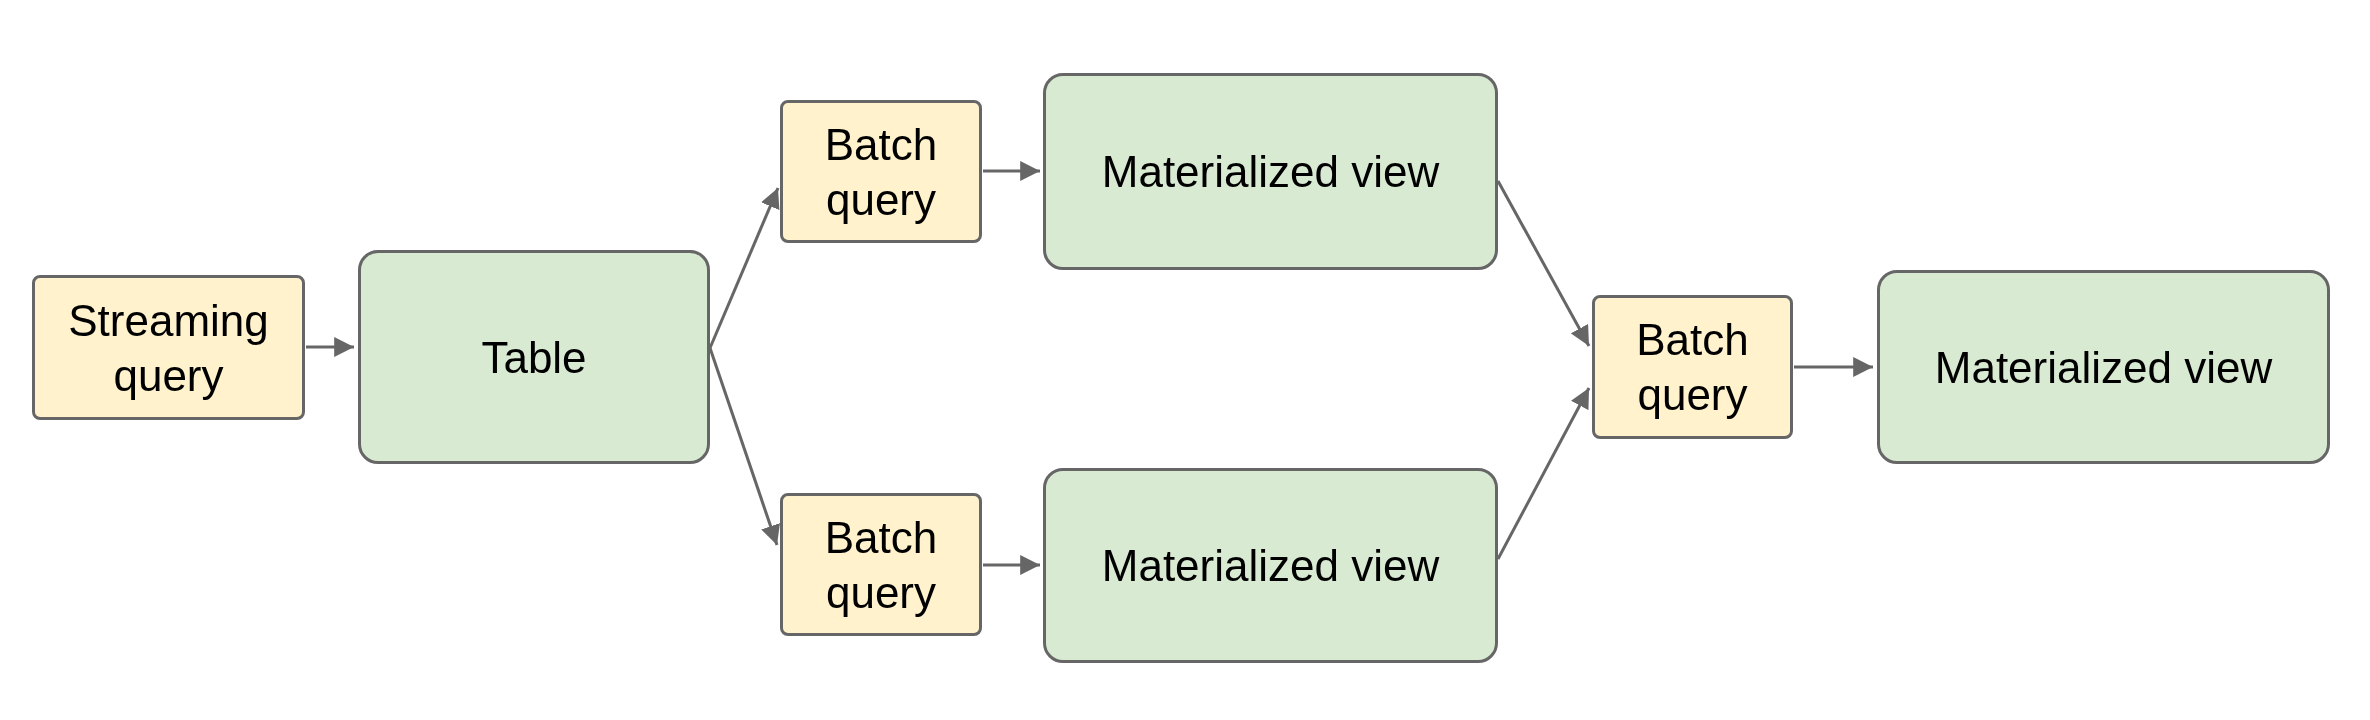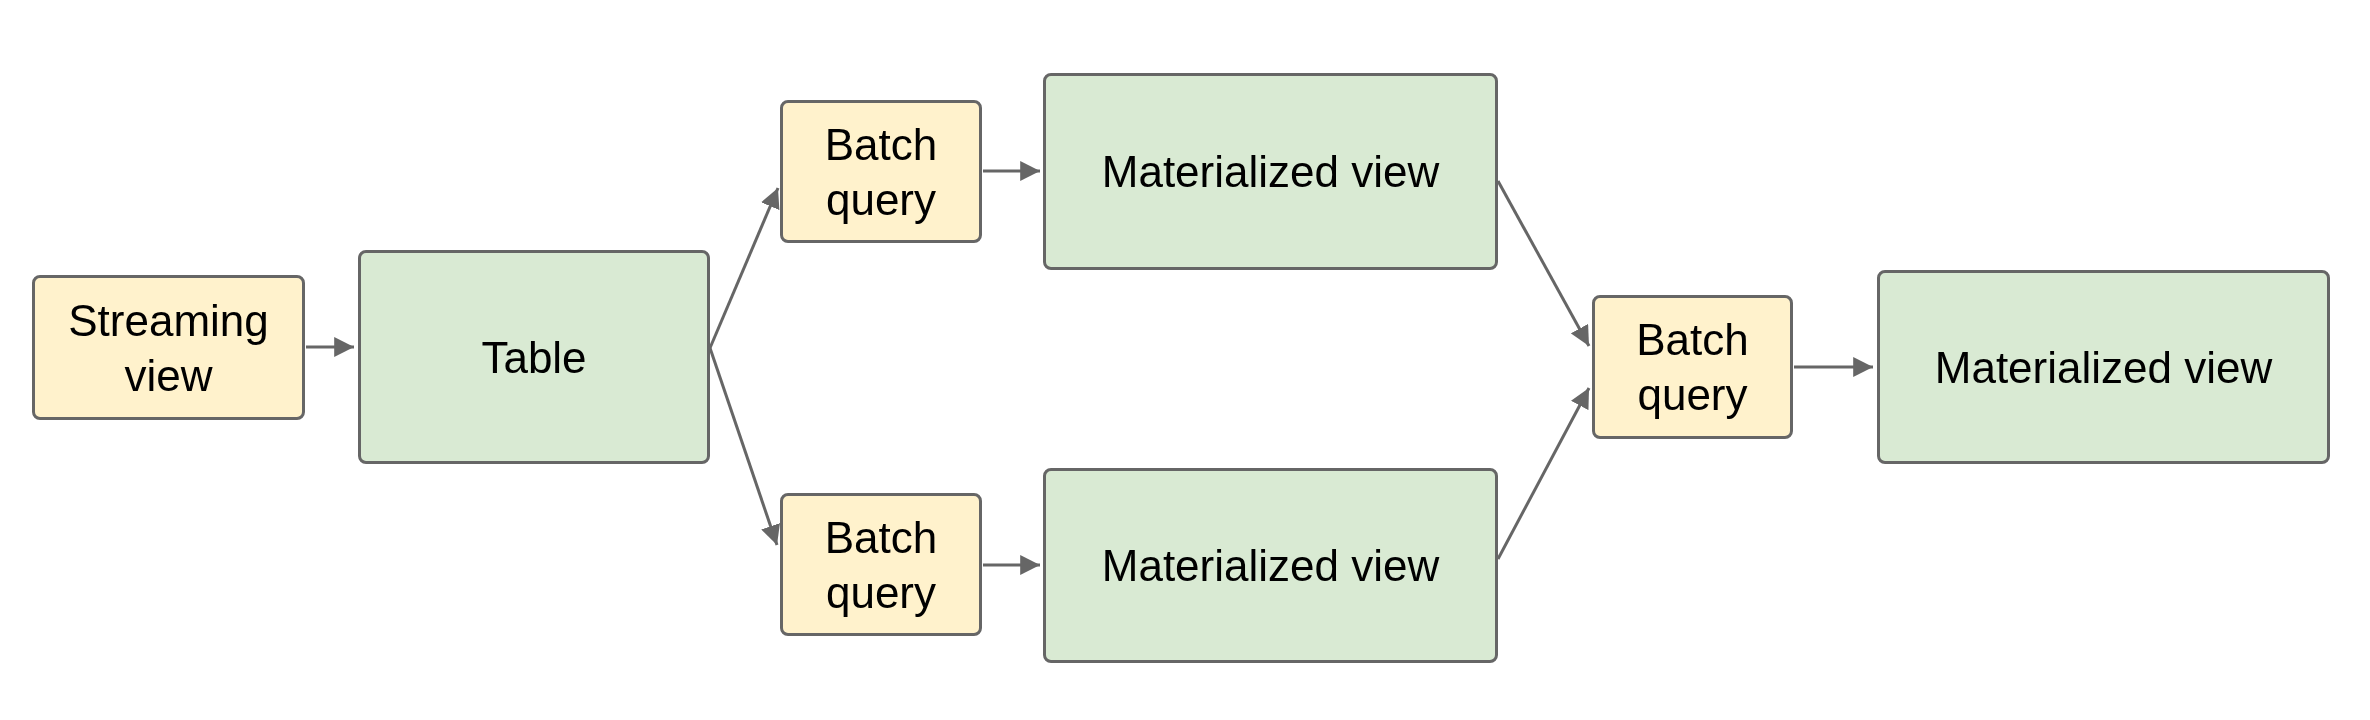--- a/index.html
+++ b/index.html
@@ -43,21 +43,21 @@
     color: var(--text, #000000);
     border: 3px solid var(--stroke, #666666);
     padding: 0 10px;
   }
   .node.yellow {
     background: var(--query-fill, #fff2cc);
     border-radius: 8px;
   }
   .node.green {
     background: var(--view-fill, #d9ead3);
-    border-radius: 8px;
+    border-radius: 20px;
   }
 </style>
 </head>
 <body>
 
 <div class="canvas">
 
   <svg class="edges" width="2370" height="720" viewBox="0 0 2370 720" xmlns="http://www.w3.org/2000/svg">
     <defs>
       <marker id="arrow" viewBox="0 0 10 10" refX="10" refY="5" markerWidth="6.6" markerHeight="6.6" orient="auto">
@@ -68,21 +68,21 @@
     <line x1="710" y1="348" x2="778" y2="188" marker-end="url(#arrow)"></line>
     <line x1="983" y1="171" x2="1040" y2="171" marker-end="url(#arrow)"></line>
     <line x1="1498" y1="181" x2="1589" y2="346" marker-end="url(#arrow)"></line>
     <line x1="710" y1="348" x2="777" y2="545" marker-end="url(#arrow)"></line>
     <line x1="983" y1="565" x2="1040" y2="565" marker-end="url(#arrow)"></line>
     <line x1="1498" y1="559" x2="1589" y2="388" marker-end="url(#arrow)"></line>
     <line x1="1794" y1="367" x2="1873" y2="367" marker-end="url(#arrow)"></line>
   </svg>
 
   <div class="node yellow" style="left:32px; top:275px; width:273px; height:145px;">
-    <span>Streaming view</span>
+    <span>Streaming query</span>
   </div>
 
   <div class="node green" style="left:358px; top:250px; width:352px; height:214px;">
     <span>Table</span>
   </div>
 
   <div class="node yellow" style="left:780px; top:100px; width:202px; height:143px;">
     <span>Batch query</span>
   </div>
 

